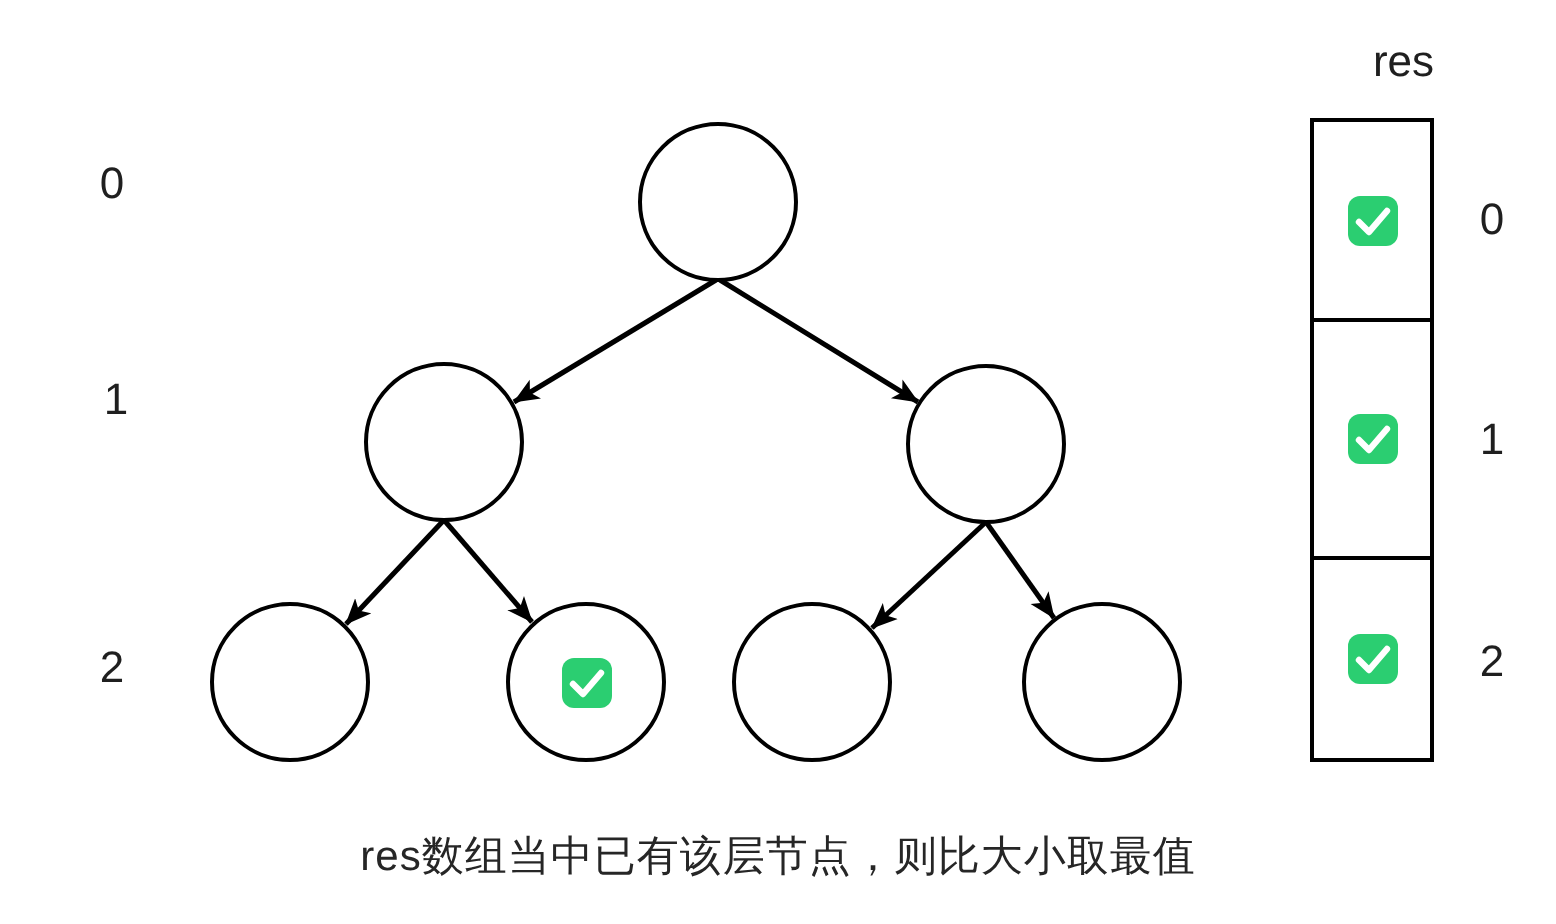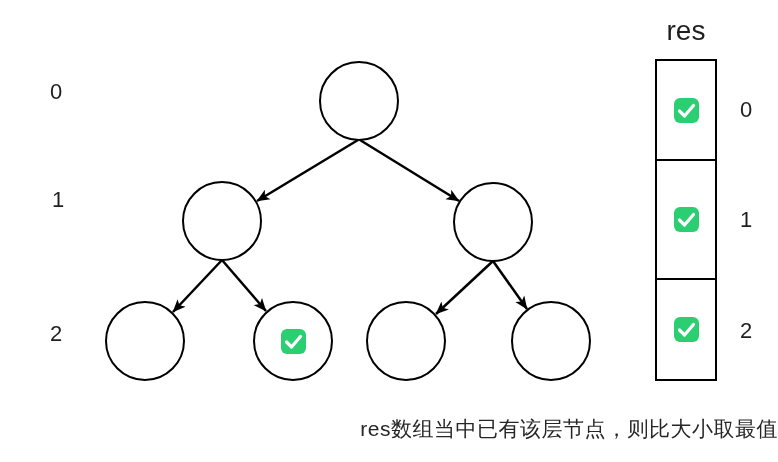--- a/index.html
+++ b/index.html
@@ -70,22 +70,22 @@
     justify-content: center;
   }
   .checkbox svg { display: block; }
 
   
   .res-title {
     position: absolute;
     left: 655px;
     top: 19px;
     width: 62px;
-    text-align: center;
-    font-size: 28px;
+    text-align: right;
+    font-size: 22px;
     line-height: 24px;
     color: #1f1f1f;
   }
   .res-box {
     position: absolute;
     left: 655px;
     top: 59px;
     width: 62px;
     box-sizing: border-box;
     border: 2.5px solid #000000;
@@ -113,21 +113,21 @@
   .res-index.i0 { top:  98px; }
   .res-index.i1 { top: 208px; }
   .res-index.i2 { top: 319px; }
 
   
   .caption {
     position: absolute;
     left: 0;
     top: 416px;
     width: 778px;
-    text-align: right;
+    text-align: center;
     font-size: 21px;
     line-height: 26px;
     color: #262626;
     letter-spacing: 0.5px;
   }
 </style>
 </head>
 <body>
 
 <div class="stage">

